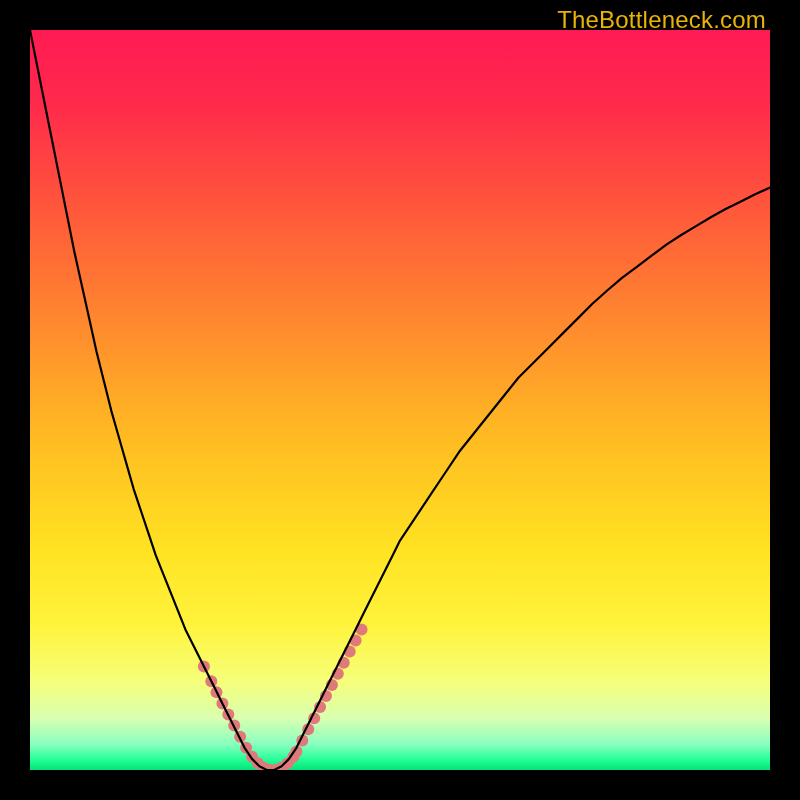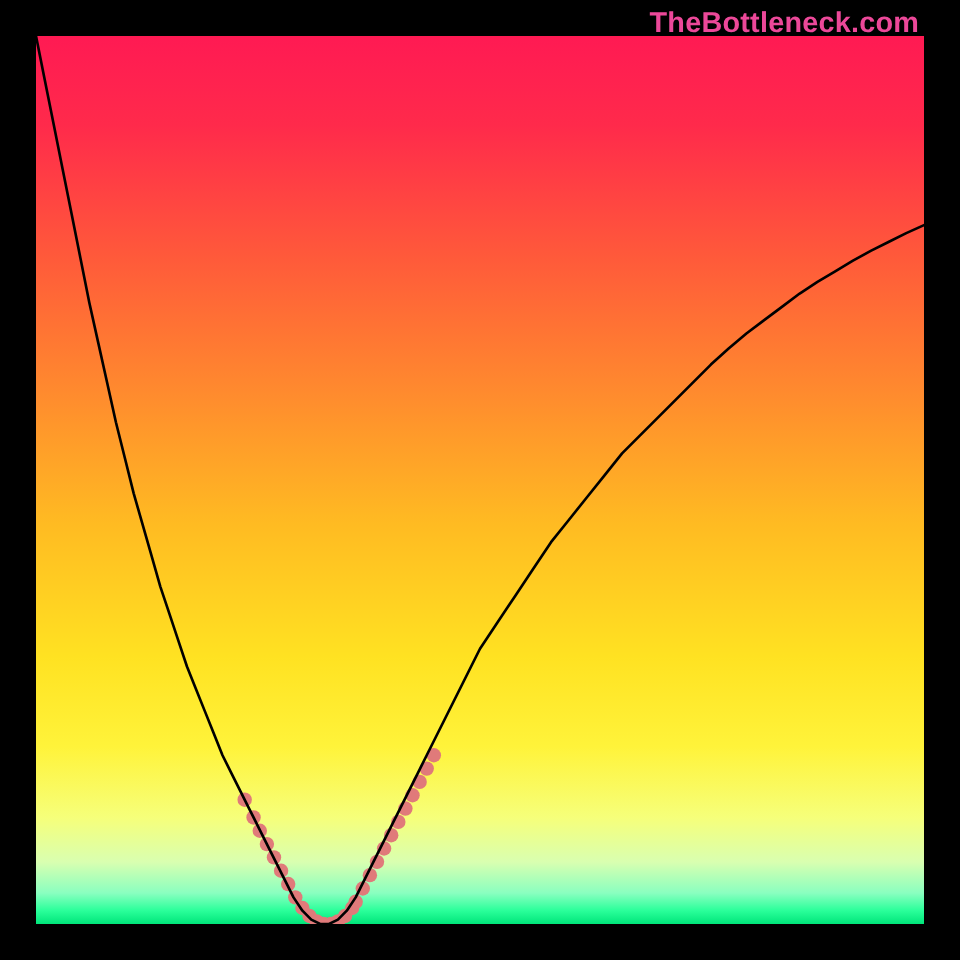--- a/index.html
+++ b/index.html
@@ -30,23 +30,23 @@
     inset: 0;
   }
   .curve-svg {
     position: absolute;
     inset: 0;
   }
   .watermark {
     position: absolute;
     top: 6px;
     right: 34px;
-    color: #ec4899;
+    color: #eab308;
     font-size: 24px;
-    font-weight: 700;
+    font-weight: 400;
     letter-spacing: 0.2px;
     user-select: none;
   }
 </style>
 </head>
 <body>
 
 <div class="frame">
 
   <div class="watermark">TheBottleneck.com</div>

